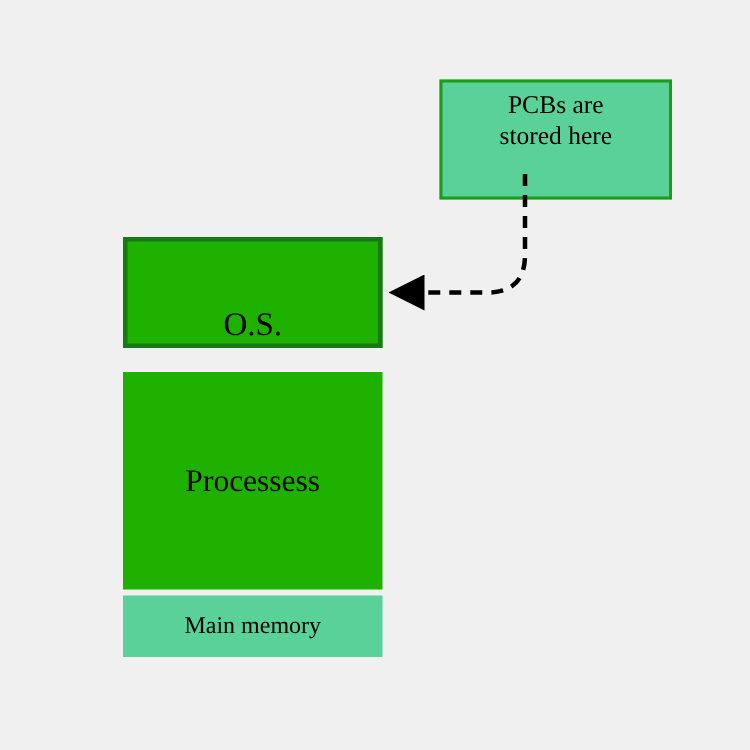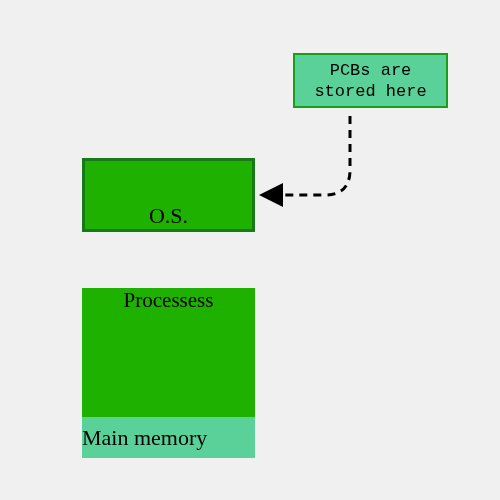--- a/index.html
+++ b/index.html
@@ -8,31 +8,30 @@
       height: 500px;
       background: #f0f0f0;
       position: relative;
       font-family: Georgia, 'Times New Roman', serif;
     }
     .callout {
       position: absolute;
       top: 53px;
       left: 293px;
       width: 155px;
-      height: 55px;
+      height: 80px;
       background: #5ad198;
       border: 2px solid #1a9e1a;
       display: flex;
-      align-items: flex-end;
+      align-items: flex-start;
       justify-content: center;
       text-align: center;
       font-size: 17px;
       line-height: 1.25;
       padding: 4px;
-      font-family: Liberation Mono, monospace;
     }
     .os-box {
       position: absolute;
       top: 158px;
       left: 82px;
       width: 173px;
       height: 74px;
       background: #1eb100;
       border: 3px solid #177a17;
       display: flex;
@@ -41,35 +40,35 @@
       font-size: 22px;
     }
     .processes-box {
       position: absolute;
       top: 248px;
       left: 82px;
       width: 173px;
       height: 145px;
       background: #1eb100;
       display: flex;
+      align-items: center;
       justify-content: center;
       font-size: 21px;
-      margin-top: 40px;
     }
     .main-memory-box {
       position: absolute;
-      top: 417px;
+      top: 397px;
       left: 82px;
       width: 173px;
       height: 41px;
       background: #5ad198;
       display: flex;
       align-items: center;
-      justify-content: flex-start;
-      font-size: 22px;
+      justify-content: center;
+      font-size: 16px;
     }
     .arrow-svg {
       position: absolute;
       top: 0;
       left: 0;
       pointer-events: none;
     }
   </style>
 </head>
 <body>

